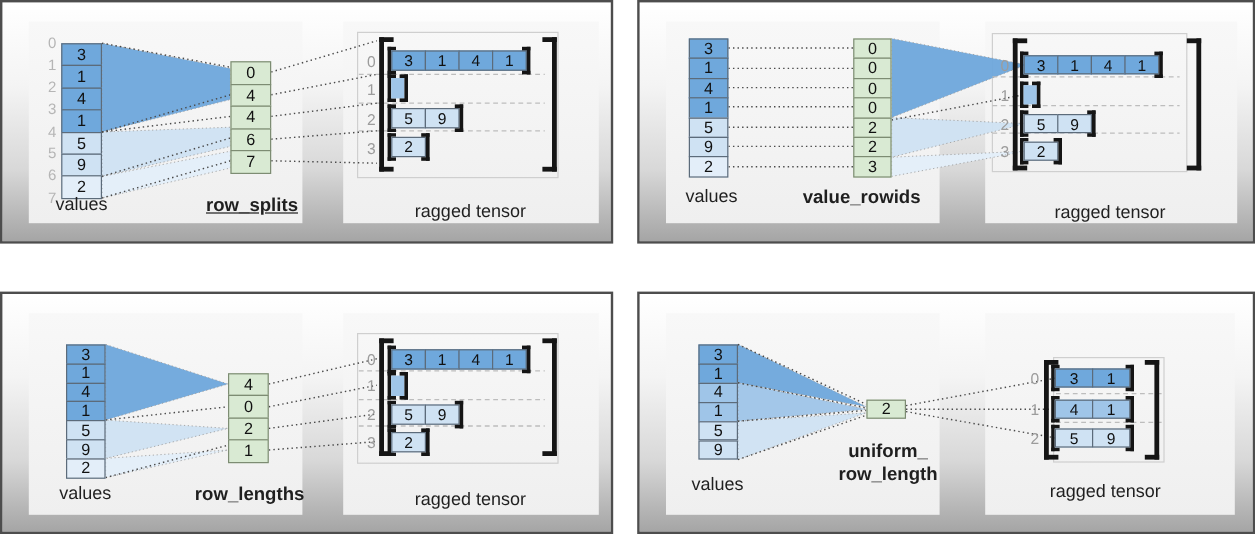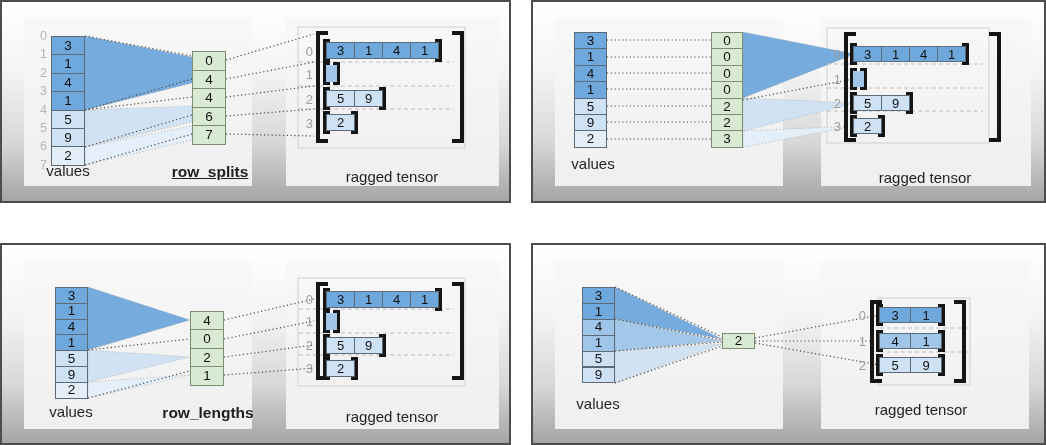--- a/index.html
+++ b/index.html
@@ -130,20 +130,21 @@
         <line x1="74" y1="38" x2="178" y2="38" class="dot"></line>
         <line x1="74" y1="55" x2="178" y2="55" class="dot"></line>
         <line x1="74" y1="71" x2="178" y2="71" class="dot"></line>
         <line x1="74" y1="87" x2="178" y2="87" class="dot"></line>
         <line x1="74" y1="104" x2="178" y2="104" class="dot"></line>
         <line x1="74" y1="120" x2="178" y2="120" class="dot"></line>
         <line x1="74" y1="137" x2="178" y2="137" class="dot"></line>
         <line x1="210" y1="98" x2="320" y2="77" class="dot"></line>
       </svg>
     <div class="dlab" style="left: 60px; top: 153px;">values</div>
+    <div class="dlab bold" style="left: 185px; top: 153px;">value_rowids</div>
     <div class="dlab" style="left: 392px; top: 167px;">ragged tensor</div>
   <div class="cell" style="left: 41px; top: 30px; width: 33px; height: 17.4px; background: rgb(111, 168, 220);">3</div>
       <div class="cell" style="left: 41px; top: 46.4px; width: 33px; height: 17.4px; background: rgb(111, 168, 220);">1</div>
       <div class="cell" style="left: 41px; top: 62.8px; width: 33px; height: 17.4px; background: rgb(111, 168, 220);">4</div>
       <div class="cell" style="left: 41px; top: 79.2px; width: 33px; height: 17.4px; background: rgb(111, 168, 220);">1</div>
       <div class="cell" style="left: 41px; top: 95.6px; width: 33px; height: 17.4px; background: rgb(207, 226, 243);">5</div>
       <div class="cell" style="left: 41px; top: 112px; width: 33px; height: 17.4px; background: rgb(207, 226, 243);">9</div>
       <div class="cell" style="left: 41px; top: 128.4px; width: 33px; height: 17.4px; background: rgb(227, 238, 249);">2</div>
       <div class="cell gcell" style="left: 178px; top: 30px; width: 32px; height: 17.4px; background: rgb(217, 234, 211);">0</div>
       <div class="cell gcell" style="left: 178px; top: 46.4px; width: 32px; height: 17.4px; background: rgb(217, 234, 211);">0</div>
@@ -260,20 +261,24 @@
         <line x1="347" y1="107" x2="435" y2="107" class="sep"></line>
         <line x1="82" y1="42" x2="189" y2="92" class="dot"></line>
         <line x1="82" y1="74" x2="189" y2="95" class="dot"></line>
         <line x1="82" y1="106" x2="189" y2="97" class="dot"></line>
         <line x1="82" y1="138" x2="189" y2="101" class="dot"></line>
         <line x1="222" y1="93" x2="347" y2="70" class="dot"></line>
         <line x1="222" y1="96" x2="347" y2="96" class="dot"></line>
         <line x1="222" y1="98" x2="347" y2="120" class="dot"></line>
       </svg>
     <div class="dlab" style="left: 65px; top: 150px;">values</div>
+    <div class="dlab bold" style="left: 207px; top: 122px;">
+      <div>uniform_</div>
+      <div>row_length</div>
+    </div>
     <div class="dlab" style="left: 388px; top: 156px;">ragged tensor</div>
   <div class="cell" style="left: 49px; top: 42px; width: 33px; height: 16.9px; background: rgb(111, 168, 220);">3</div>
       <div class="cell" style="left: 49px; top: 57.9px; width: 33px; height: 16.9px; background: rgb(111, 168, 220);">1</div>
       <div class="cell" style="left: 49px; top: 73.8px; width: 33px; height: 16.9px; background: rgb(159, 197, 232);">4</div>
       <div class="cell" style="left: 49px; top: 89.7px; width: 33px; height: 16.9px; background: rgb(159, 197, 232);">1</div>
       <div class="cell" style="left: 49px; top: 105.6px; width: 33px; height: 16.9px; background: rgb(207, 226, 243);">5</div>
       <div class="cell" style="left: 49px; top: 121.5px; width: 33px; height: 16.9px; background: rgb(207, 226, 243);">9</div>
       <div class="cell gcell" style="left: 189px; top: 88px; width: 33px; height: 16px; background: rgb(217, 234, 211);">2</div>
       <div class="bbk bbk-l" style="left: 337px; top: 55px; width: 12px; height: 83px;"></div>
       <div class="bbk bbk-r" style="left: 421px; top: 55px; width: 12px; height: 83px;"></div>

